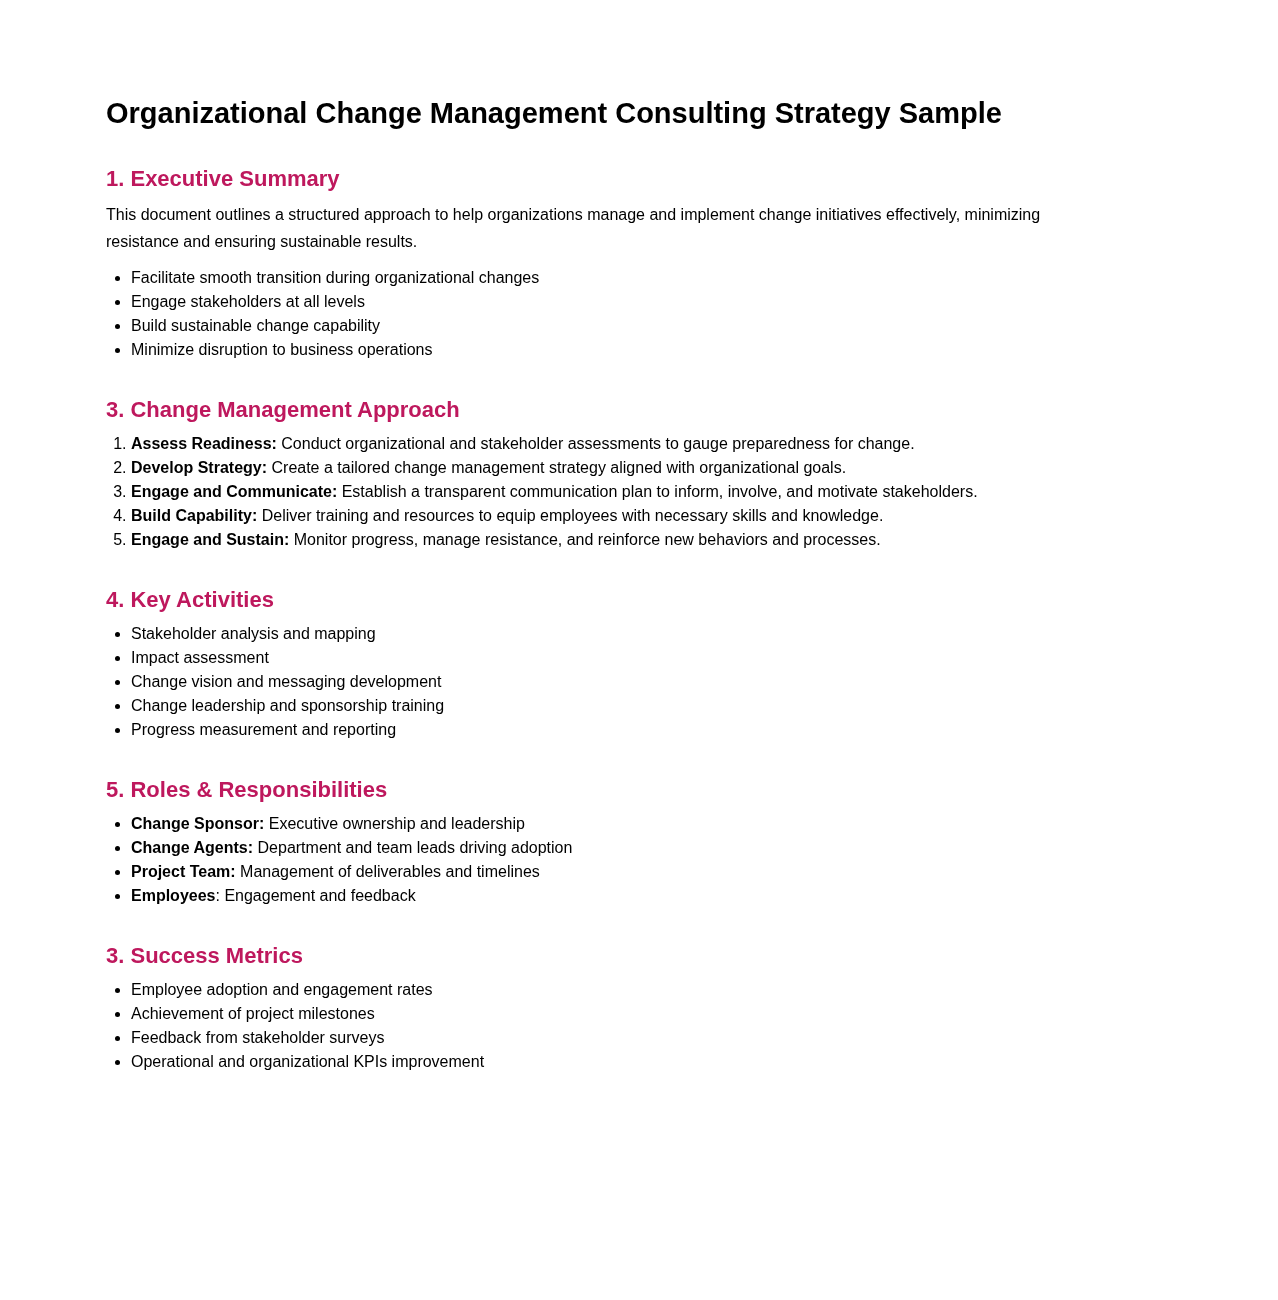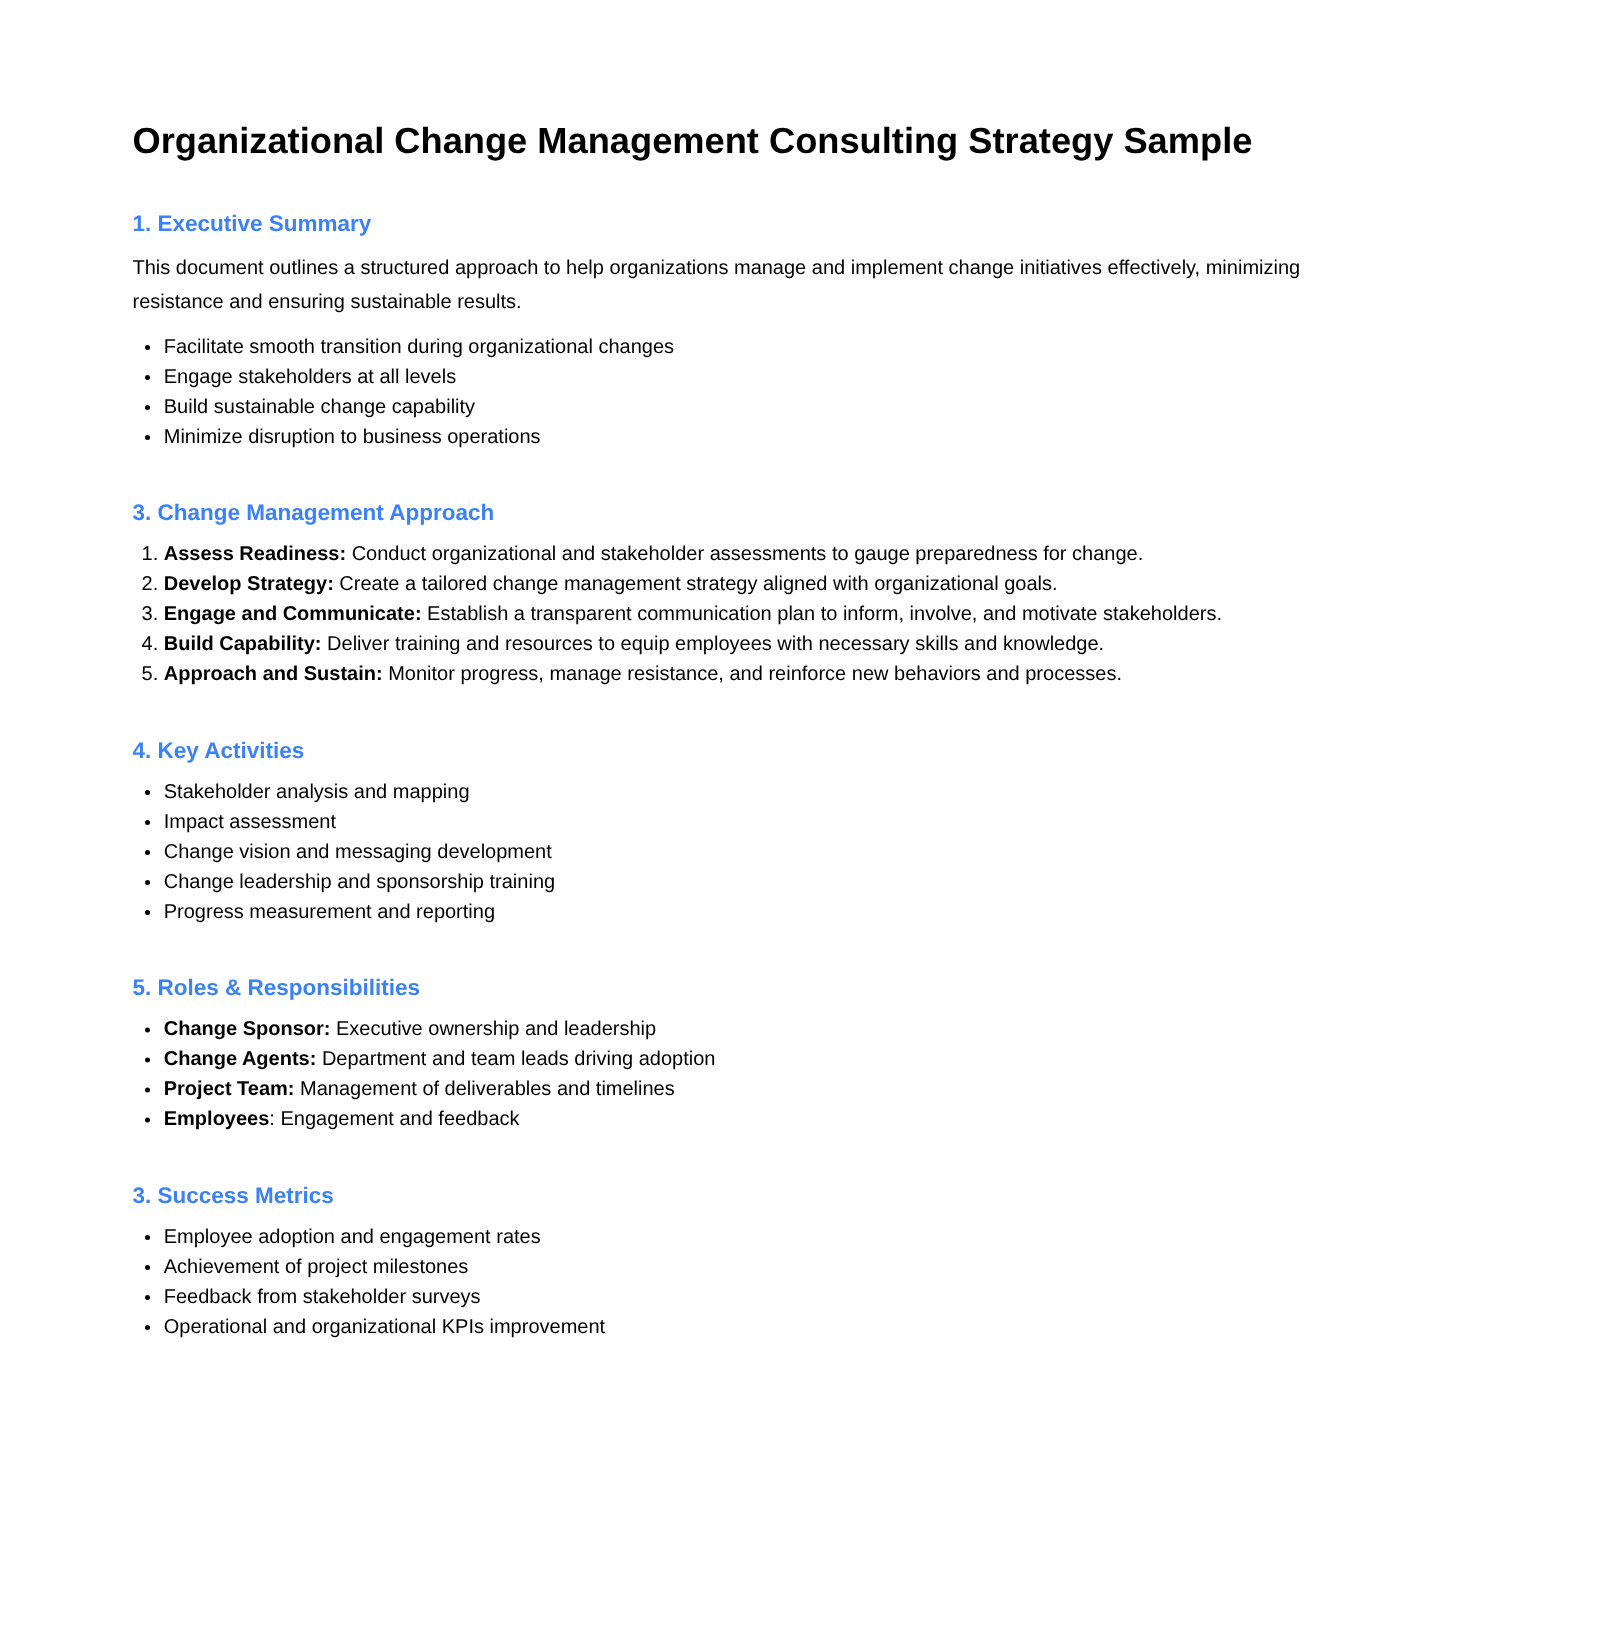--- a/index.html
+++ b/index.html
@@ -14,25 +14,25 @@
     font-size: 16px;
   }
   h1.doc-title {
     font-size: 29px;
     line-height: 1.2;
     font-weight: bold;
     margin: 0;
     color: #000000;
   }
   h2.section-heading {
-    font-size: 18px;
+    font-size: 22px;
     line-height: 22px;
     font-weight: bold;
     margin: 37px 0 11px 0;
-    color: #3b82f6;
+    color: #be185d;
   }
   p.body-text {
     margin: 10px 0 0 0;
     line-height: 27px;
     max-width: 1066px;
   }
   ul.doc-list, ol.doc-list {
     margin: 11px 0 0 0;
     padding-left: 25px;
   }
@@ -67,21 +67,21 @@
     </ul>
   </section>
 
   <section>
     <h2 class="section-heading">3. Change Management Approach</h2>
     <ol class="doc-list">
       <li><span class="b">Assess Readiness:</span><span> Conduct organizational and stakeholder assessments to gauge preparedness for change.</span></li>
       <li><span class="b">Develop Strategy:</span><span> Create a tailored change management strategy aligned with organizational goals.</span></li>
       <li><span class="b">Engage and Communicate:</span><span> Establish a transparent communication plan to inform, involve, and motivate stakeholders.</span></li>
       <li><span class="b">Build Capability:</span><span> Deliver training and resources to equip employees with necessary skills and knowledge.</span></li>
-      <li><span class="b">Approach and Sustain:</span><span> Monitor progress, manage resistance, and reinforce new behaviors and processes.</span></li>
+      <li><span class="b">Engage and Sustain:</span><span> Monitor progress, manage resistance, and reinforce new behaviors and processes.</span></li>
     </ol>
   </section>
 
   <section>
     <h2 class="section-heading">4. Key Activities</h2>
     <ul class="doc-list">
       <li>Stakeholder analysis and mapping</li>
       <li>Impact assessment</li>
       <li>Change vision and messaging development</li>
       <li>Change leadership and sponsorship training</li>

